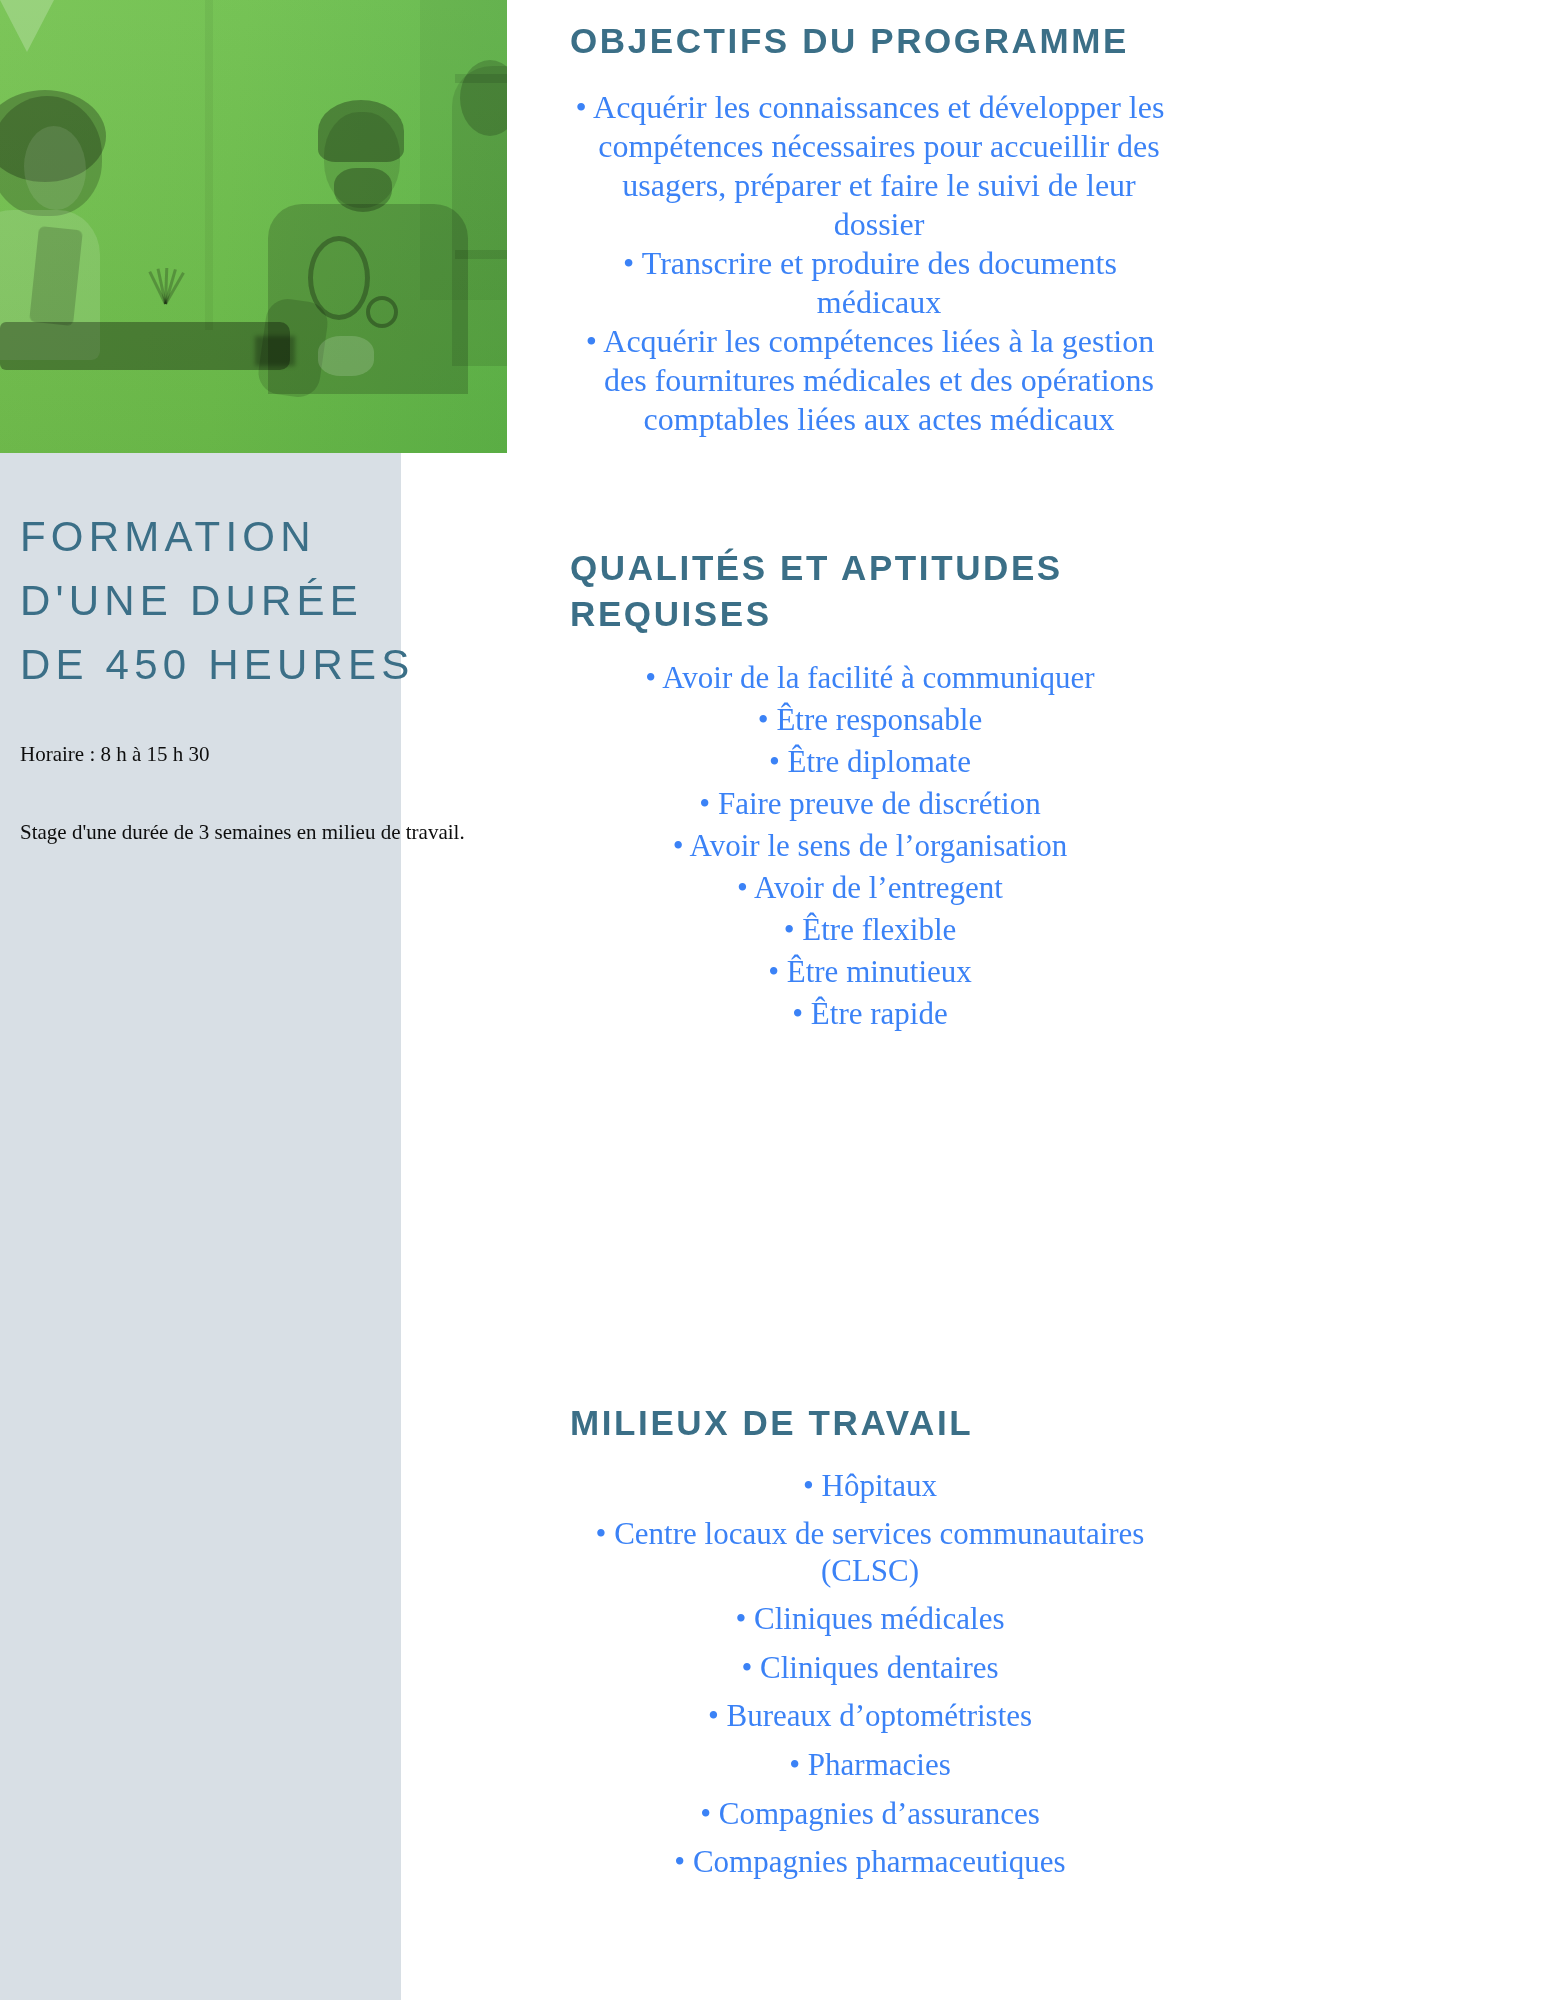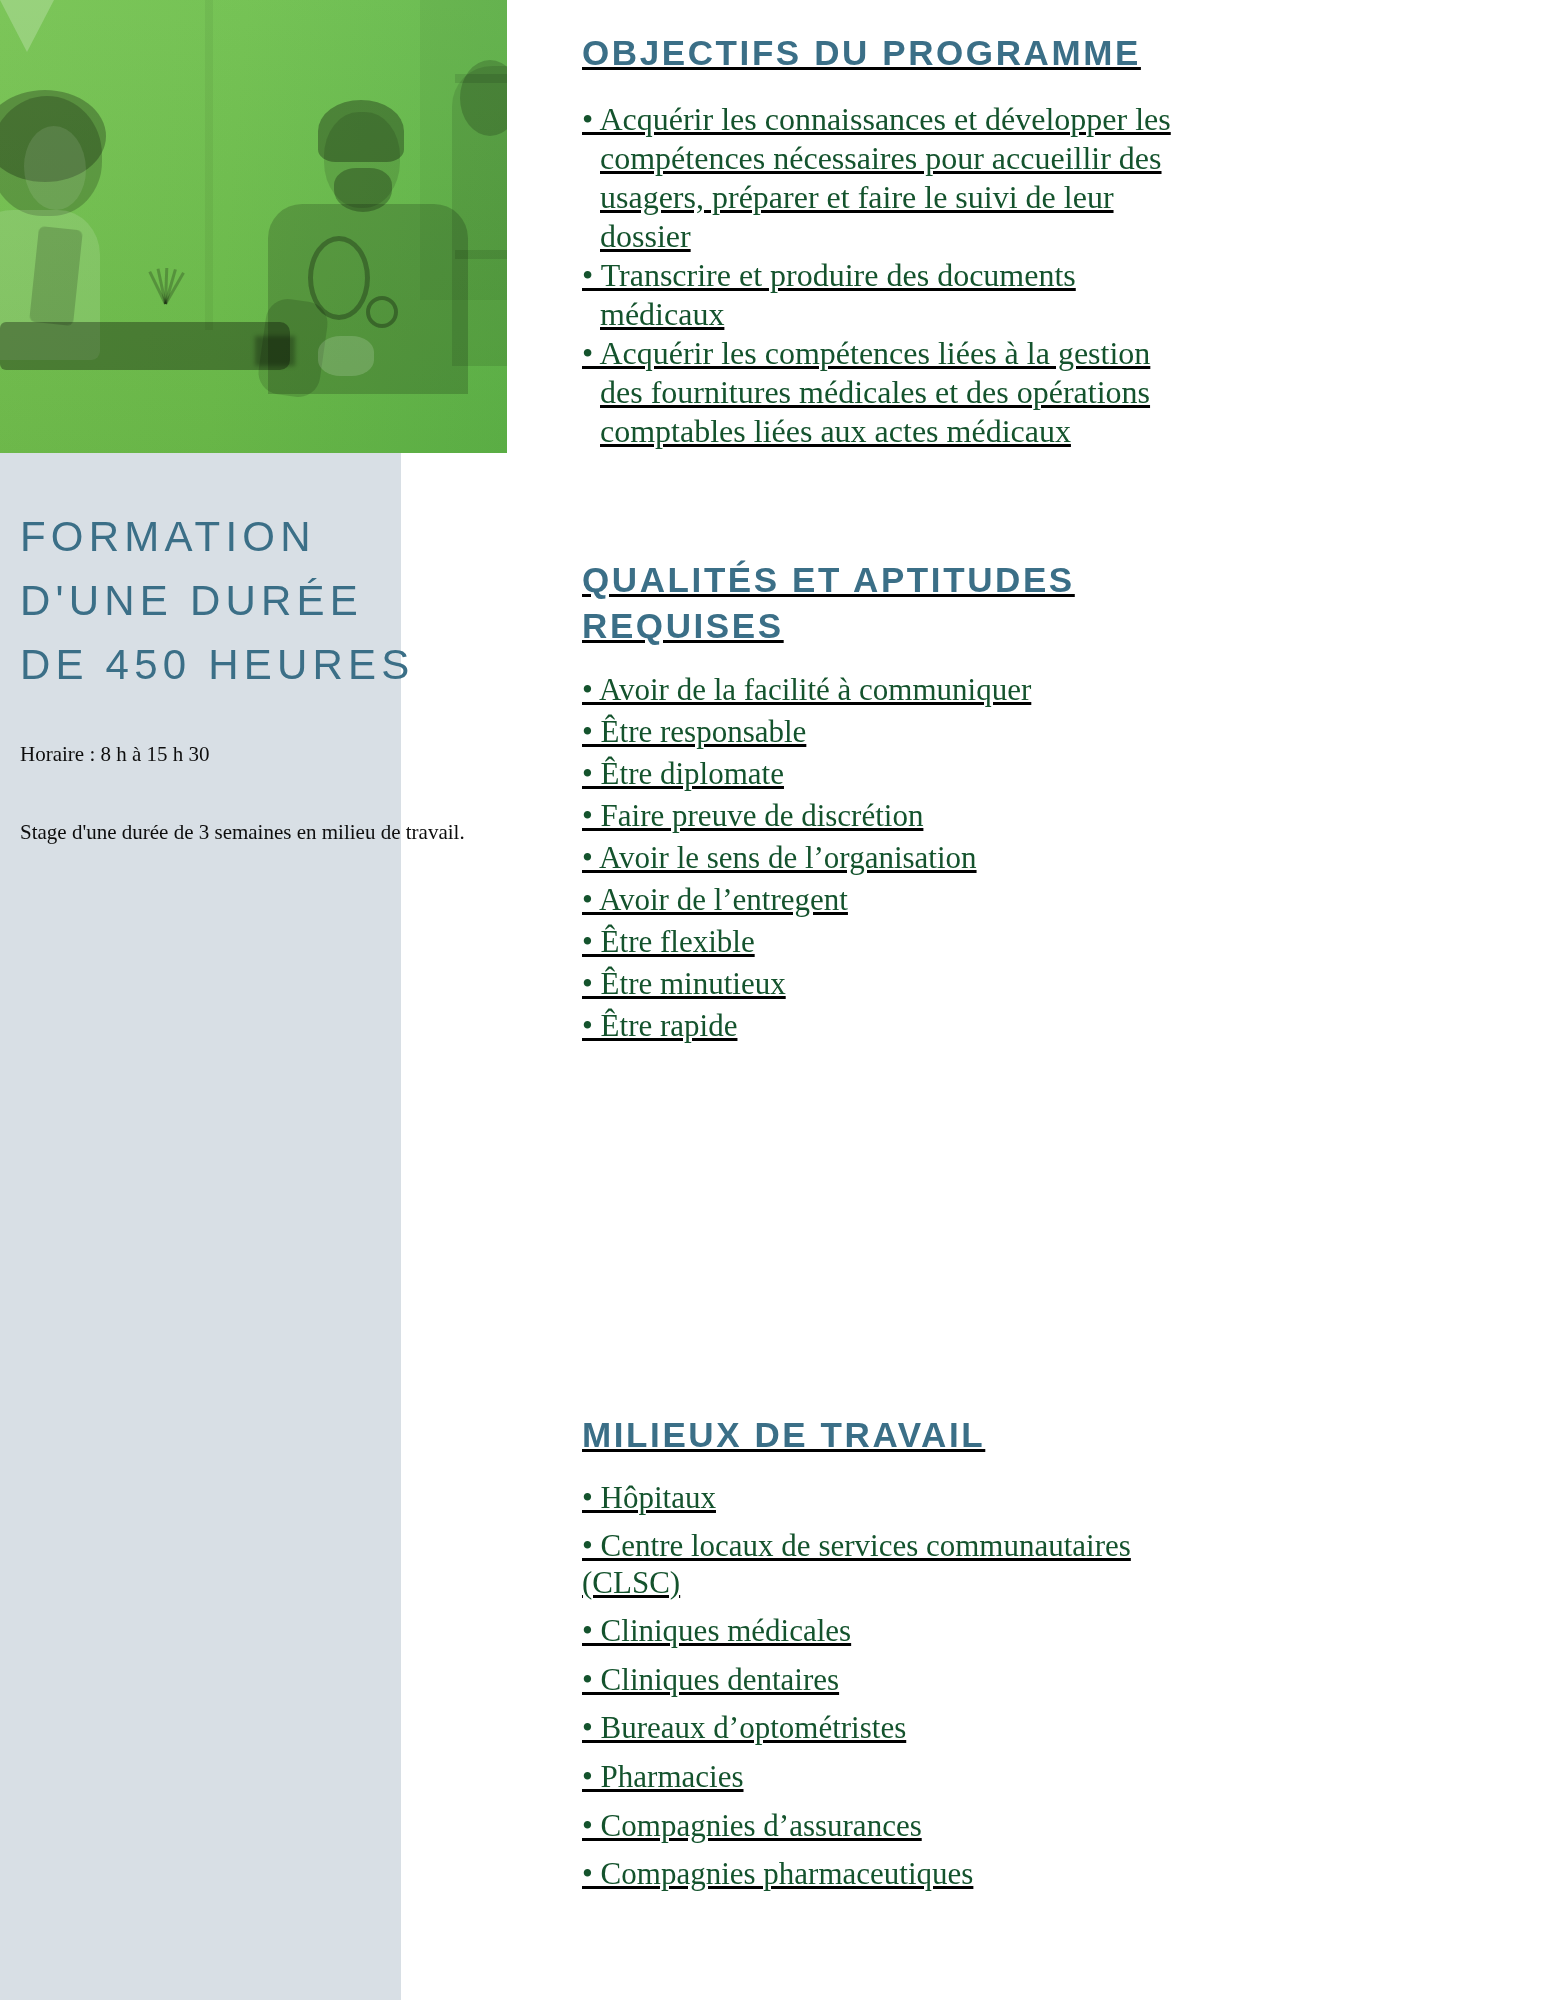--- a/index.html
+++ b/index.html
@@ -226,39 +226,39 @@
 
   
   #right-column {
     position: absolute;
     left: 570px;
     top: 0;
     width: 600px;
     height: 2000px;
   }
   .section {
-    margin: 12px;
-    text-decoration: underline;
+    margin: 0;
   }
   .section-heading {
     color: #3b6f87;
     font-family: "Liberation Sans", sans-serif;
     font-weight: bold;
     font-size: 35px;
     line-height: 1.30;
     letter-spacing: 2.6px;
     margin: 0;
     text-transform: uppercase;
   }
   .bullet-list {
     list-style: none;
     margin: 0;
     padding: 0;
-    color: #14532d;
+    color: #3b82f6;
     font-family: "Liberation Serif", serif;
+    text-align: center;
   }
   
   #objectives-list {
     font-size: 32px;
     line-height: 1.22;
     margin-top: 24px;
   }
   #objectives-list li {
     margin: 0;
     text-indent: -18px;

